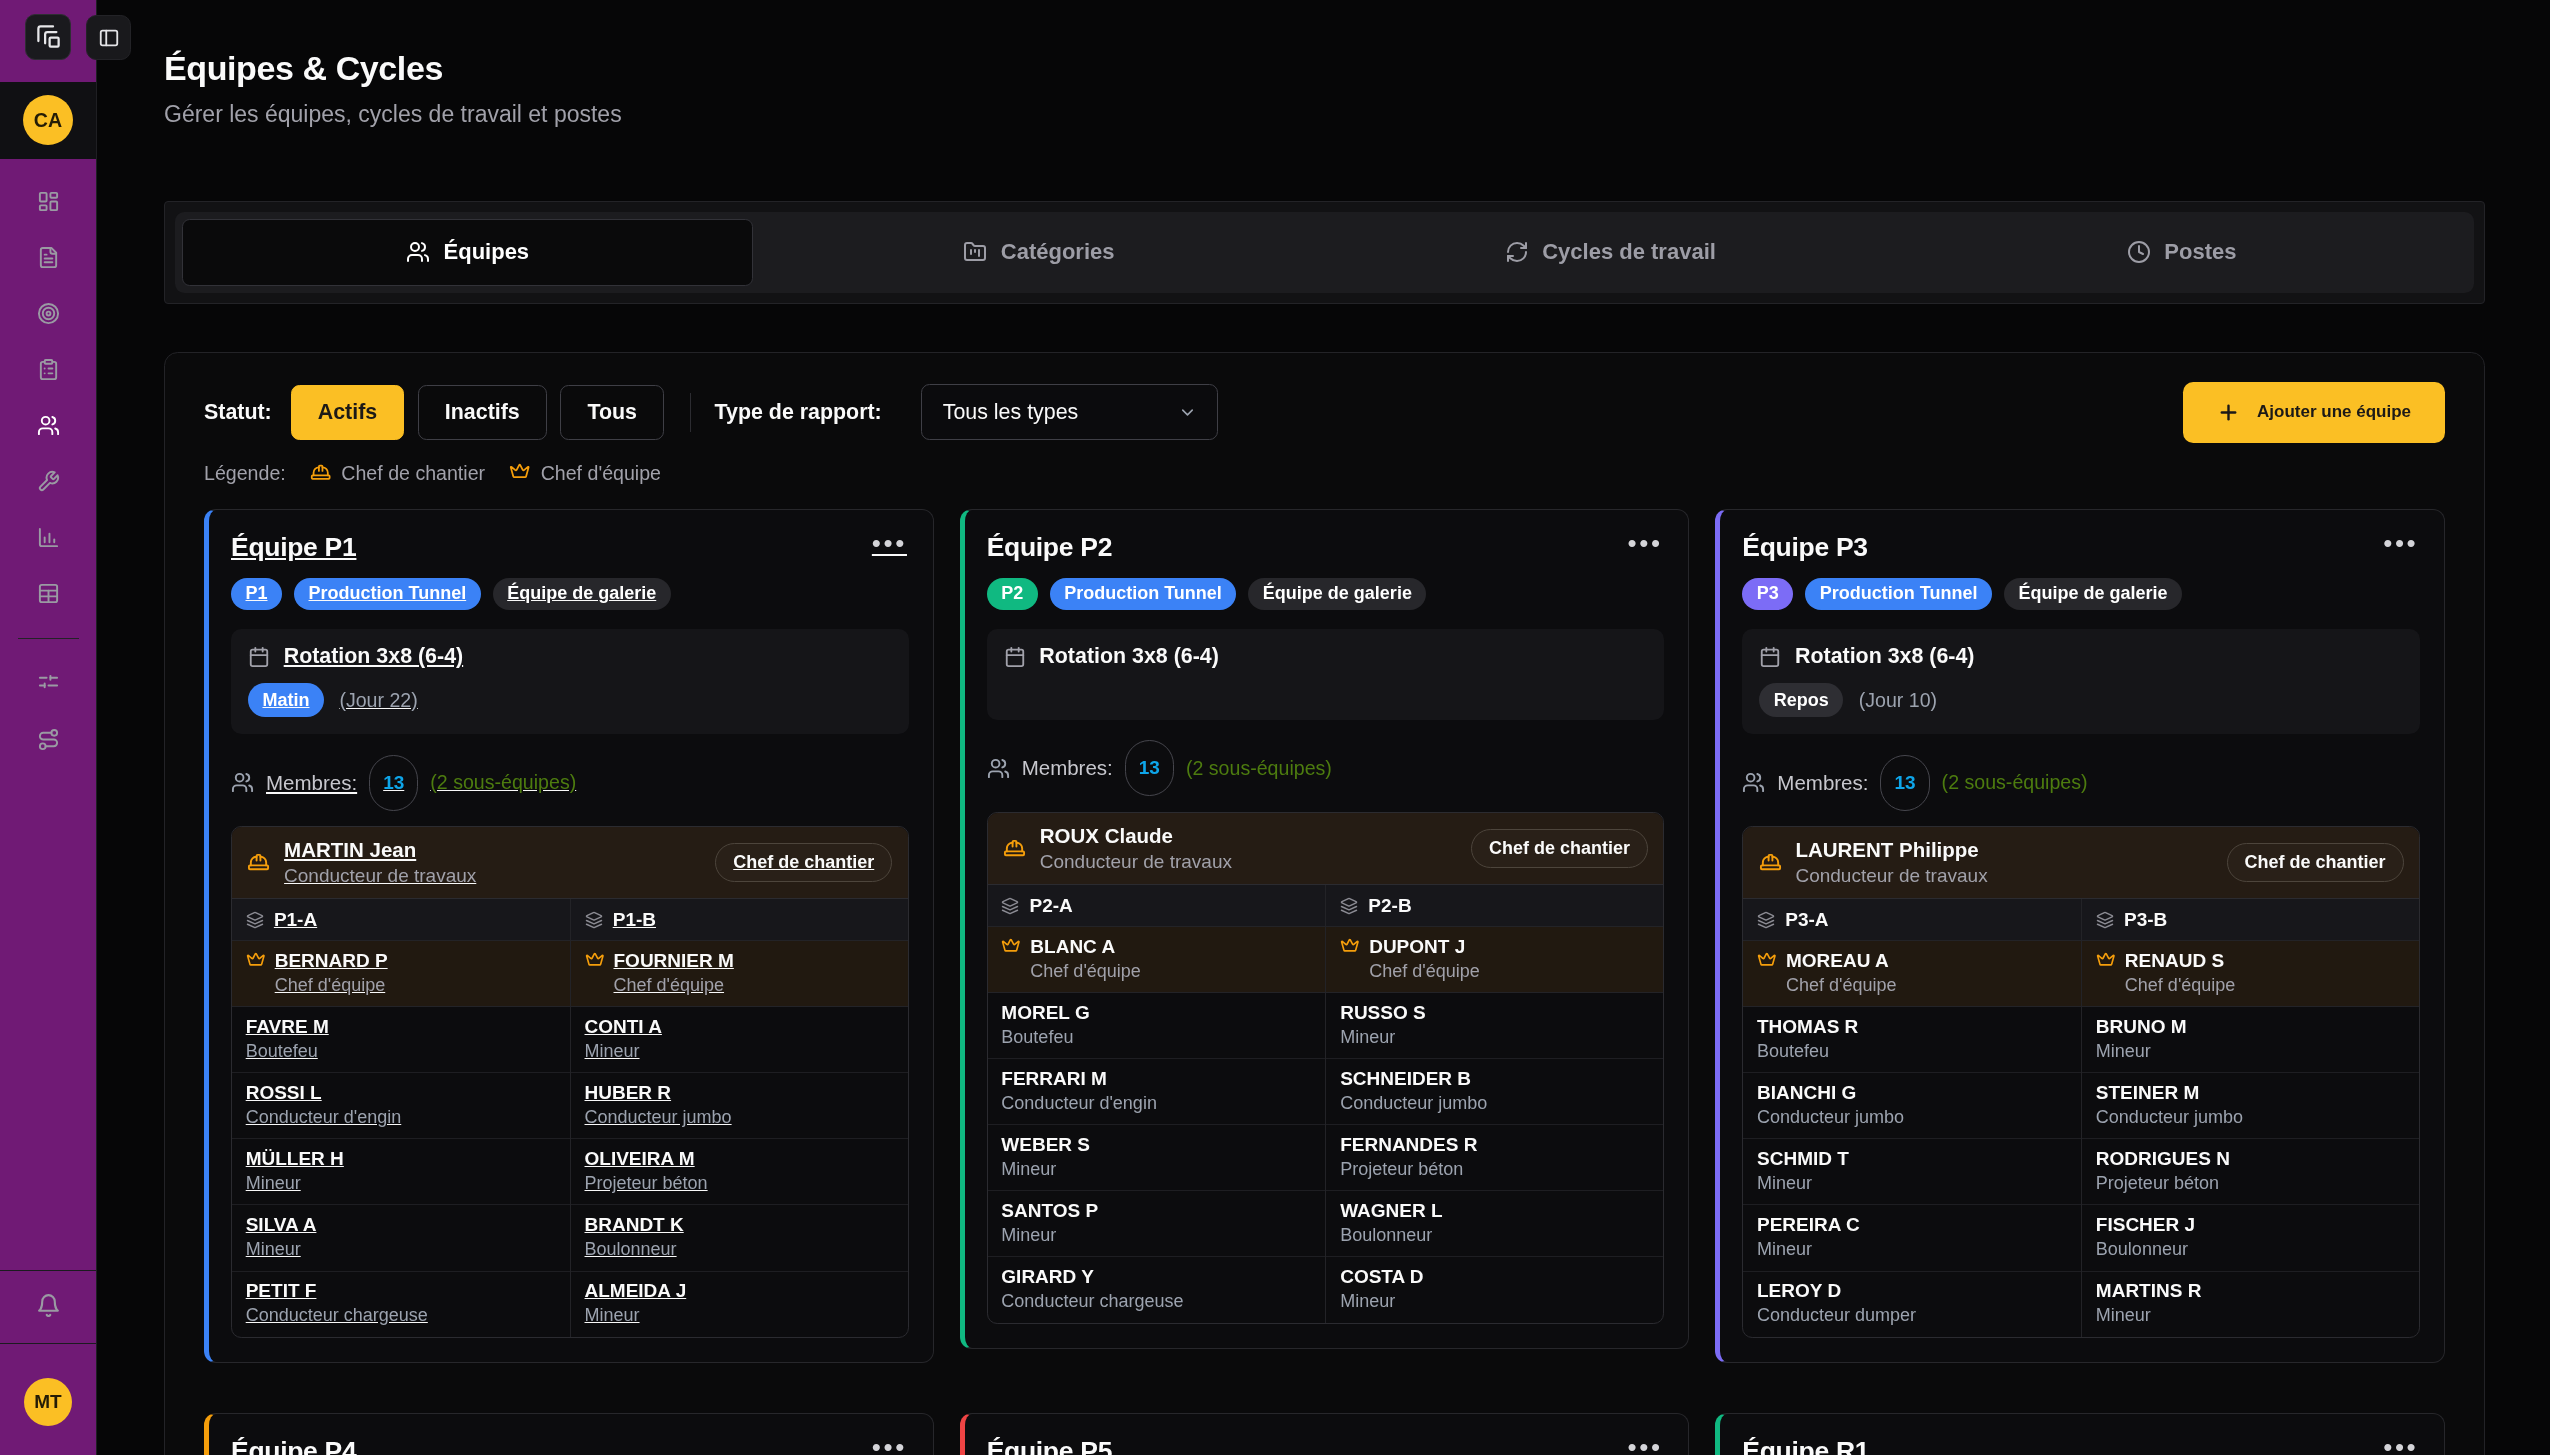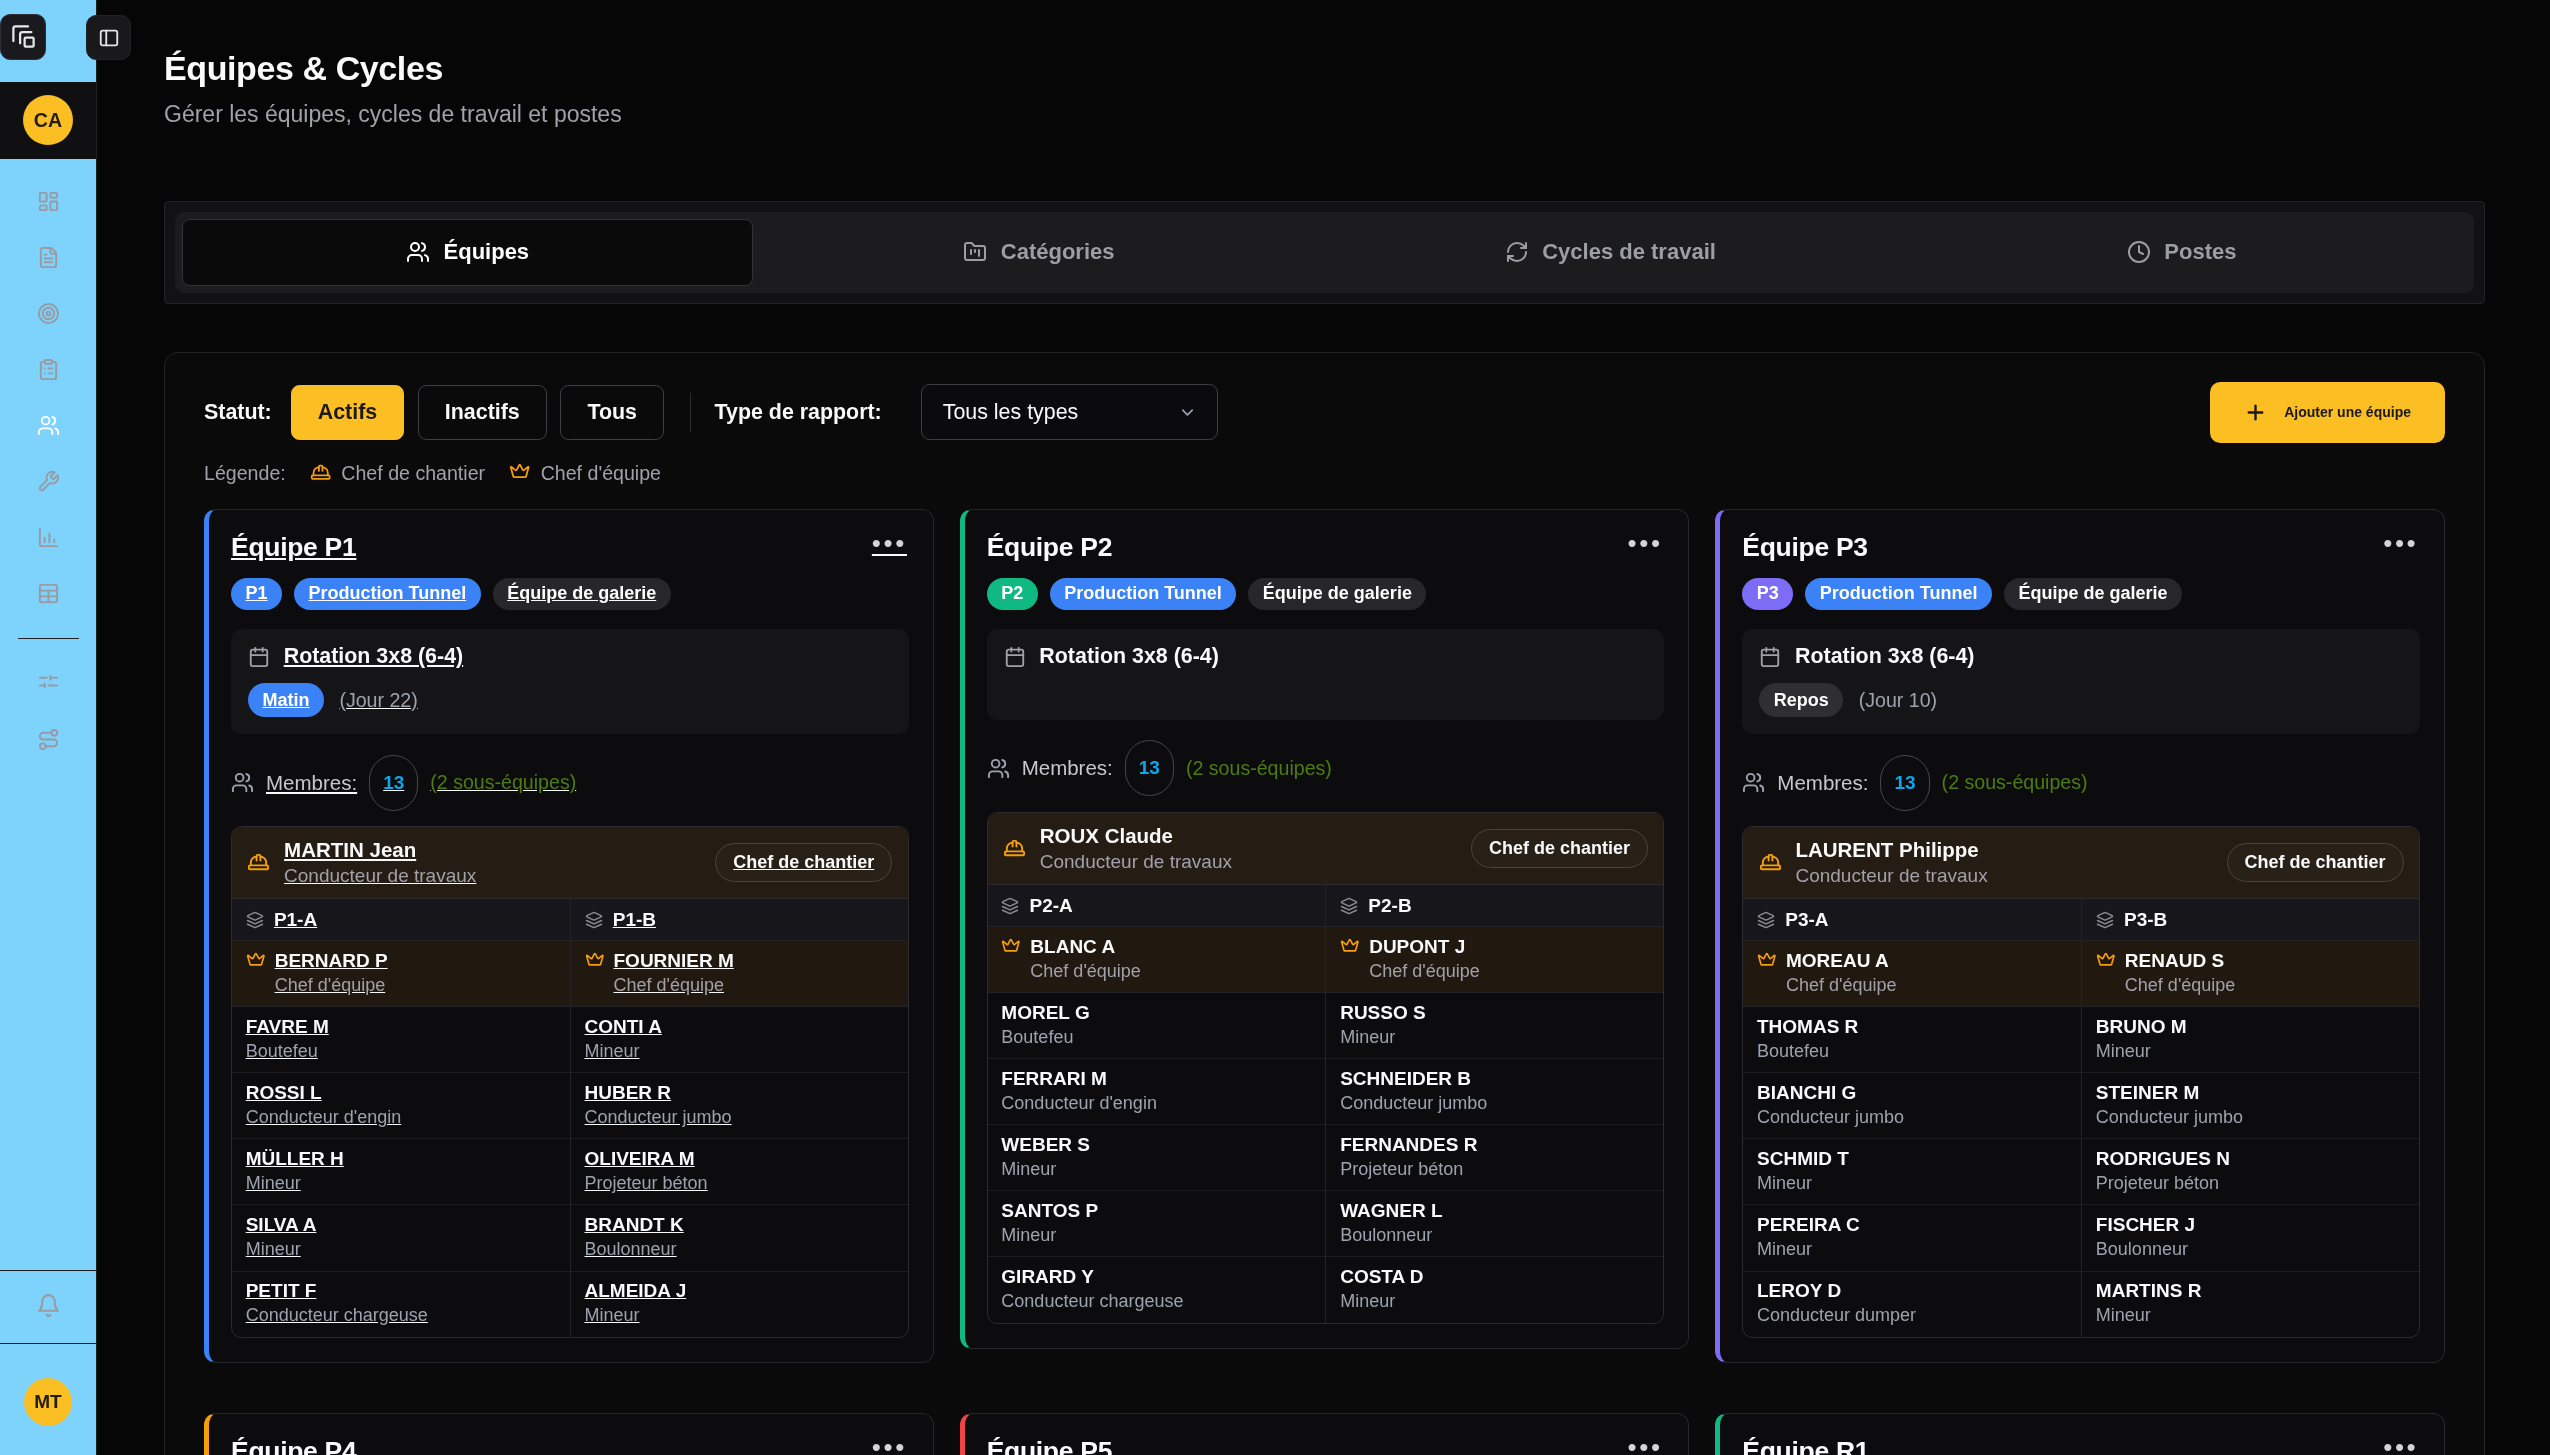--- a/index.html
+++ b/index.html
@@ -8,22 +8,22 @@
     background:#060607; color:#fafafa;
     font-family:"Liberation Sans","DejaVu Sans",sans-serif;
     position:relative;
   }
   .icon { display:inline-flex; align-items:center; justify-content:center; flex:none; }
   .icon svg { width:100%; height:100%; display:block; }
 
   
   .sidebar {
     position:absolute; left:0; top:0; width:97px; height:100%;
-    background:#7dd3fc; border-right:0.9px solid #1f1f23;
-    display:flex; flex-direction:column; 
+    background:#701a75; border-right:0.9px solid #1f1f23;
+    display:flex; flex-direction:column; align-items:center;
   }
   .logo-btn {
     margin-top:13.7px; width:46px; height:46px; border-radius:10.2px;
     background:#1a1a1e; border:0.9px solid #2e2e33;
     display:flex; align-items:center; justify-content:center; cursor:pointer;
   }
   .logo-btn .icon { width:27px; height:27px; color:#e7e7ea; }
   .avatar-band {
     margin-top:22px; width:100%; padding:13.7px 0;
     background:#101013; display:flex; justify-content:center;
@@ -88,21 +88,21 @@
   .seg-btn.active { background:#fbbf24; border-color:#fbbf24; color:#1c1917; }
   .v-div { width:0.9px; height:39px; background:#2c2c31; margin:0 24px 0 12px; }
   .select {
     margin-left:20.5px; width:297px; height:56px; border:0.9px solid #3f3f46; border-radius:8.5px;
     background:#0b0b0d; display:flex; align-items:center; justify-content:space-between;
     padding:0 20.5px; font-size:21.4px; cursor:pointer;
   }
   .select .icon { width:19px; height:19px; color:#9ca3af; }
   .add-btn {
     margin-left:auto; height:61px; padding:0 34px; border-radius:10.2px; border:none;
-    background:#fbbf24; color:#1c1917; font-size:14px; font-weight:700;
+    background:#fbbf24; color:#1c1917; font-size:17px; font-weight:700;
     display:flex; align-items:center; gap:17px; cursor:pointer;
     font-family:inherit;
   }
   .add-btn .icon { width:23px; height:23px; }
 
   
   .legend { margin-top:19px; display:flex; align-items:center; gap:24px; font-size:19.6px; color:#a1a1aa; }
   .legend-item { display:flex; align-items:center; gap:10.2px; }
   .legend-item .icon { width:21.4px; height:21.4px; color:#f59e0b; }
 

